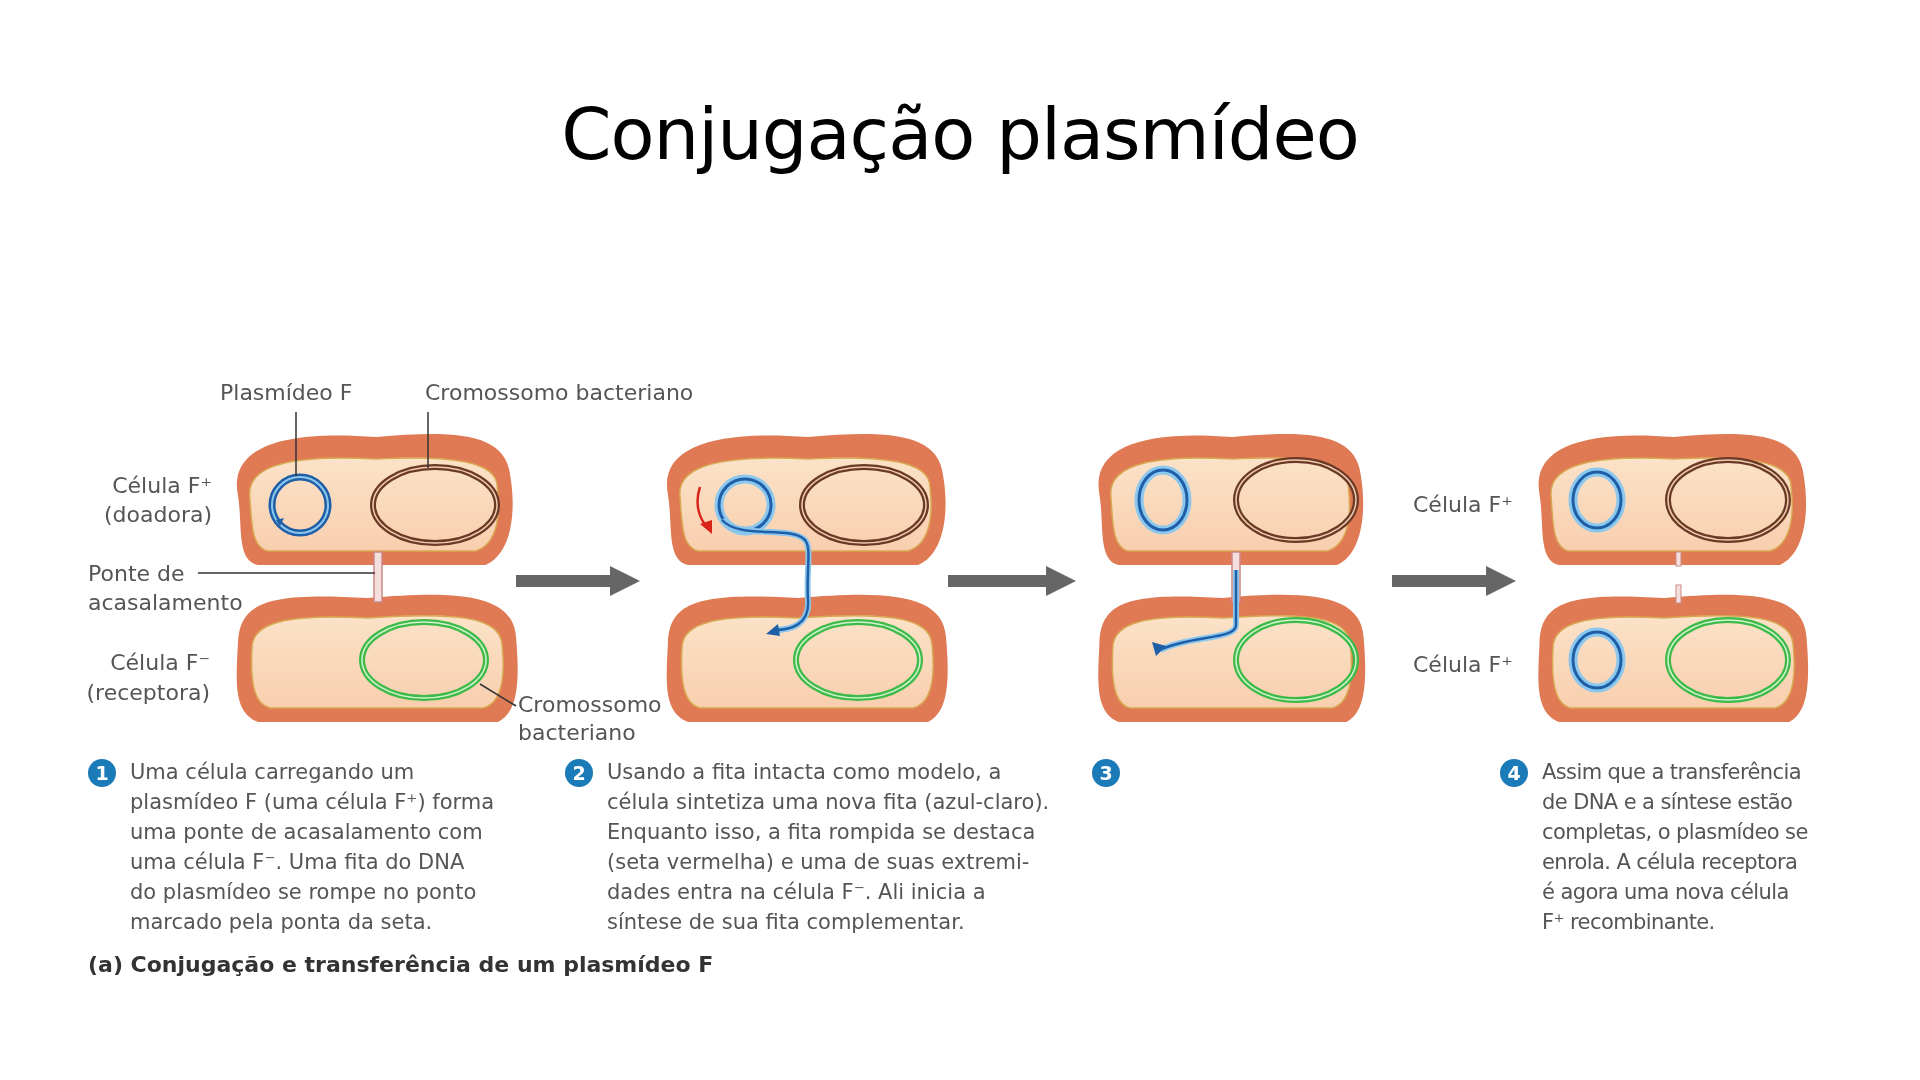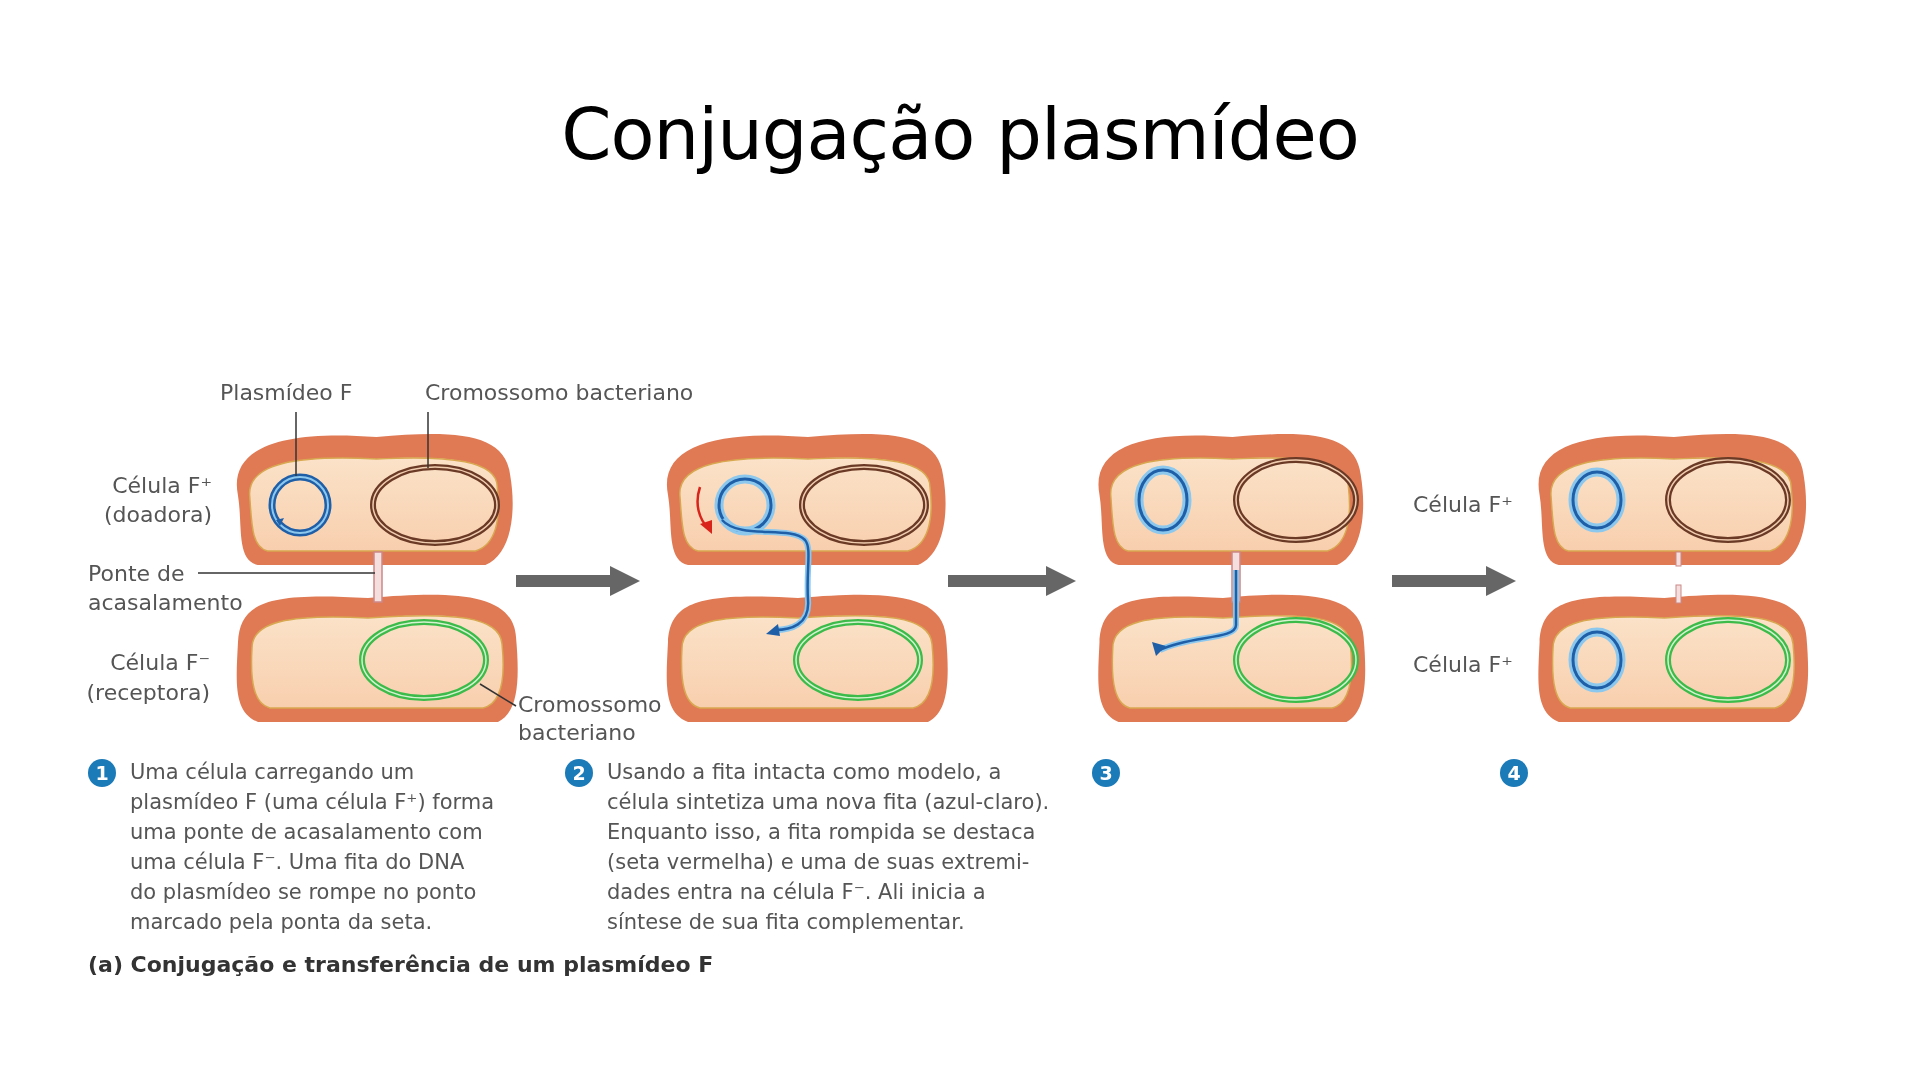--- a/index.html
+++ b/index.html
@@ -187,15 +187,21 @@
 Enquanto isso, a fita rompida se destaca
 (seta vermelha) e uma de suas extremi-
 dades entra na célula F⁻. Ali inicia a
 síntese de sua fita complementar.</div>
 </div>
 <div class="cap cap3" style="left:1092px; top:757px; width:420px;">
   <span class="num">3</span>
 </div>
 <div class="cap cap4" style="left:1500px; top:757px; width:380px;">
   <span class="num">4</span>
+  <div class="txt">Assim que a transferência
+de DNA e a síntese estão
+completas, o plasmídeo se
+enrola. A célula receptora
+é agora uma nova célula
+F⁺ recombinante.</div>
 </div>
 
 <div class="figcap">(a) Conjugação e transferência de um plasmídeo F</div>
 
 </body></html>

